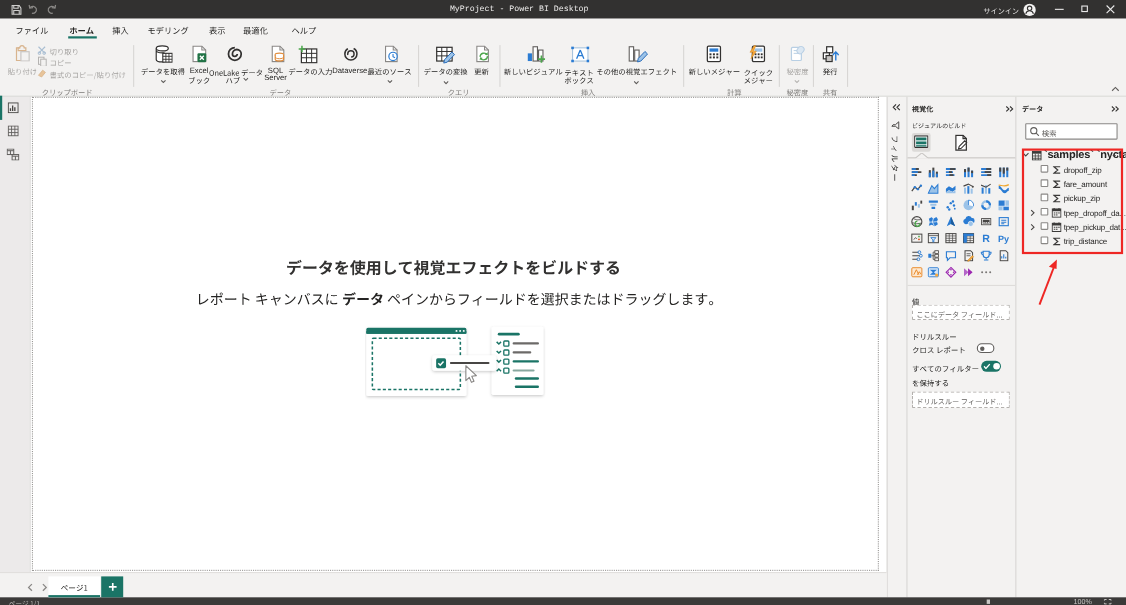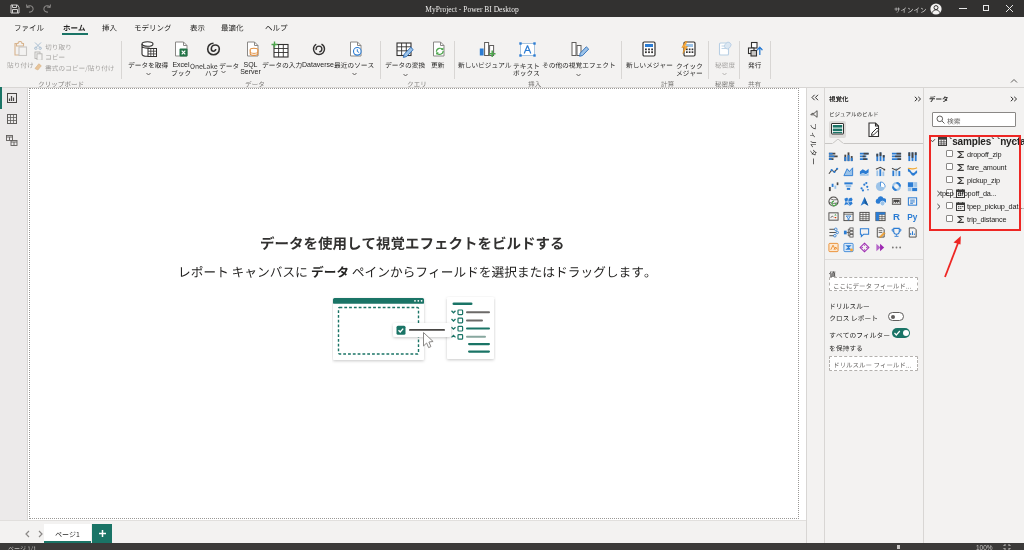--- a/index.html
+++ b/index.html
@@ -21,21 +21,21 @@
     <path d="M1 1 h6.5 L9 3.5 V9 H1 Z M2.5 1 v2.5 h4 V1 M2.5 9 V5.5 h5 V9" fill="none" stroke="#cfcecd" stroke-width="1"></path>
   </svg>
 <svg style="position:absolute;left:25.0px;top:4.0px;" width="10" height="10" viewBox="0 0 10 10">
     <path d="M2 3 C4 1, 7 1.5, 8 4 C8.7 6.5, 6.5 8.5, 4 8" fill="none" stroke="#8a8886" stroke-width="1.1"></path>
     <path d="M1.5 0.5 L2 3.4 L5 3" fill="none" stroke="#8a8886" stroke-width="1.1"></path>
   </svg>
 <svg style="position:absolute;left:42.0px;top:4.0px;" width="10" height="10" viewBox="0 0 10 10">
     <path d="M8 3 C6 1, 3 1.5, 2 4 C1.3 6.5, 3.5 8.5, 6 8" fill="none" stroke="#8a8886" stroke-width="1.1"></path>
     <path d="M8.5 0.5 L8 3.4 L5 3" fill="none" stroke="#8a8886" stroke-width="1.1"></path>
   </svg>
-<div style="position:absolute;left:472.0px;transform:translateX(-50%);top:5.5px;font-family:Liberation Serif, serif;font-size:7.5px;font-weight:400;color:#f0efee;white-space:nowrap;line-height:1">MyProject - Power BI Desktop</div>
+<div style="position:absolute;left:472.0px;transform:translateX(-50%);top:5.5px;font-family:Liberation Mono, monospace;font-size:7.5px;font-weight:400;color:#f0efee;white-space:nowrap;line-height:1">MyProject - Power BI Desktop</div>
 <div style="position:absolute;left:893.5px;top:5.0px;line-height:0"><svg width="32.5" height="9.4" viewBox="0 -7.54 32.5 9.41">
       <path d="M0.4 -3.8V-3.2C0.5 -3.2 0.8 -3.2 1.1 -3.2H1.8V-2.2C1.8 -1.9 1.8 -1.6 1.8 -1.6H2.3C2.3 -1.6 2.3 -1.9 2.3 -2.2V-3.2H4.2V-2.9C4.2 -1.1 3.6 -0.6 2.4 -0.1L2.8 0.3C4.3 -0.4 4.7 -1.3 4.7 -3V-3.2H5.4C5.7 -3.2 5.9 -3.2 6 -3.2V-3.7C5.9 -3.7 5.7 -3.7 5.4 -3.7H4.7V-4.5C4.7 -4.8 4.7 -5 4.7 -5.1H4.1C4.1 -5 4.2 -4.8 4.2 -4.5V-3.7H2.3V-4.5C2.3 -4.8 2.3 -5 2.3 -5H1.8C1.8 -4.9 1.8 -4.7 1.8 -4.5V-3.7H1.1C0.8 -3.7 0.5 -3.7 0.4 -3.8Z M7.1 -2.3 7.3 -1.8C8.2 -2.1 9.1 -2.5 9.8 -2.9V-0.5C9.8 -0.2 9.8 0.1 9.8 0.2H10.4C10.4 0.1 10.4 -0.2 10.4 -0.5V-3.2C11 -3.7 11.6 -4.2 12.1 -4.7L11.7 -5.1C11.2 -4.5 10.6 -4 9.9 -3.6C9.2 -3.1 8.2 -2.7 7.1 -2.3Z M14.5 -4.8 14.1 -4.4C14.6 -4 15.4 -3.3 15.7 -3L16.1 -3.4C15.8 -3.8 14.9 -4.5 14.5 -4.8ZM13.9 -0.4 14.3 0.1C15.3 -0.1 16.2 -0.5 16.8 -0.9C17.8 -1.5 18.6 -2.4 19 -3.2L18.7 -3.8C18.3 -3 17.5 -2 16.5 -1.4C15.9 -1 15.1 -0.6 13.9 -0.4Z M20.1 -2.3 20.3 -1.8C21.2 -2.1 22.1 -2.5 22.8 -2.9V-0.5C22.8 -0.2 22.8 0.1 22.8 0.2H23.4C23.4 0.1 23.4 -0.2 23.4 -0.5V-3.2C24 -3.7 24.6 -4.2 25.1 -4.7L24.7 -5.1C24.2 -4.5 23.6 -4 22.9 -3.6C22.2 -3.1 21.2 -2.7 20.1 -2.3Z M27.5 -4.8 27.1 -4.4C27.6 -4 28.4 -3.3 28.7 -3L29.1 -3.4C28.8 -3.8 27.9 -4.5 27.5 -4.8ZM26.9 -0.4 27.3 0.1C28.3 -0.1 29.2 -0.5 29.8 -0.9C30.8 -1.5 31.6 -2.4 32 -3.2L31.7 -3.8C31.3 -3 30.5 -2 29.5 -1.4C28.9 -1 28.1 -0.6 26.9 -0.4Z" fill="#f0efee"></path>
     </svg></div>
 <svg style="position:absolute;left:930.0px;top:3.0px;" width="12" height="12" viewBox="0 0 12 12">
     <circle cx="6" cy="6" r="5.6" fill="#f3f2f1"></circle>
     <circle cx="6" cy="4.6" r="2" fill="none" stroke="#323130" stroke-width="1"></circle>
     <path d="M2.5 9.5 C3 7.5 4.5 6.8 6 6.8 C7.5 6.8 9 7.5 9.5 9.5" fill="none" stroke="#323130" stroke-width="1"></path>
   </svg>
 <div style="position:absolute;left:959px;top:8px;width:8px;height:1px;background:#e8e8e8"></div>
 <div style="position:absolute;left:983px;top:5px;width:6px;height:6px;border:1px solid #e8e8e8"></div>
@@ -780,21 +780,21 @@
 <svg style="position:absolute;left:935.0px;top:189.7px;" width="7" height="7" viewBox="0 0 7 7">
     <path d="M2.4 1 L5 3.5 L2.4 6" fill="none" stroke="#484644" stroke-width="1"></path>
   </svg>
 <div style="position:absolute;left:945.5px;top:189.15000000000003px;width:7px;height:7px;border:1px solid #8a8886;border-radius:1px;background:#fff"></div>
 <svg style="position:absolute;left:956.0px;top:188.7px;" width="9" height="9" viewBox="0 0 9 9">
     <rect x="0.5" y="1" width="8" height="7.5" fill="none" stroke="#3b3a39" stroke-width="1"></rect>
     <rect x="0.5" y="1" width="8" height="2" fill="#3b3a39"></rect>
     <path d="M2.3 0 v1.8 M6.7 0 v1.8" stroke="#3b3a39" stroke-width="1"></path>
     <path d="M2 4.6 h1.4 M4 4.6 h1.4 M6 4.6 h1.4 M2 6.4 h1.4 M4 6.4 h1.4" stroke="#3b3a39" stroke-width="0.9"></path>
   </svg>
-<div style="position:absolute;left:940px;top:189.7px;font-family:'Liberation Sans',sans-serif;font-size:7.3px;font-weight:400;color:#252423;white-space:nowrap;letter-spacing:-0.15px;line-height:1">tpep_dropoff_da...</div>
+<div style="position:absolute;left:967.0px;top:189.7px;font-family:'Liberation Sans',sans-serif;font-size:7.3px;font-weight:400;color:#252423;white-space:nowrap;letter-spacing:-0.15px;line-height:1">tpep_dropoff_da...</div>
 <svg style="position:absolute;left:935.0px;top:202.7px;" width="7" height="7" viewBox="0 0 7 7">
     <path d="M2.4 1 L5 3.5 L2.4 6" fill="none" stroke="#484644" stroke-width="1"></path>
   </svg>
 <div style="position:absolute;left:945.5px;top:202.20000000000005px;width:7px;height:7px;border:1px solid #8a8886;border-radius:1px;background:#fff"></div>
 <svg style="position:absolute;left:956.0px;top:201.7px;" width="9" height="9" viewBox="0 0 9 9">
     <rect x="0.5" y="1" width="8" height="7.5" fill="none" stroke="#3b3a39" stroke-width="1"></rect>
     <rect x="0.5" y="1" width="8" height="2" fill="#3b3a39"></rect>
     <path d="M2.3 0 v1.8 M6.7 0 v1.8" stroke="#3b3a39" stroke-width="1"></path>
     <path d="M2 4.6 h1.4 M4 4.6 h1.4 M6 4.6 h1.4 M2 6.4 h1.4 M4 6.4 h1.4" stroke="#3b3a39" stroke-width="0.9"></path>
   </svg>

